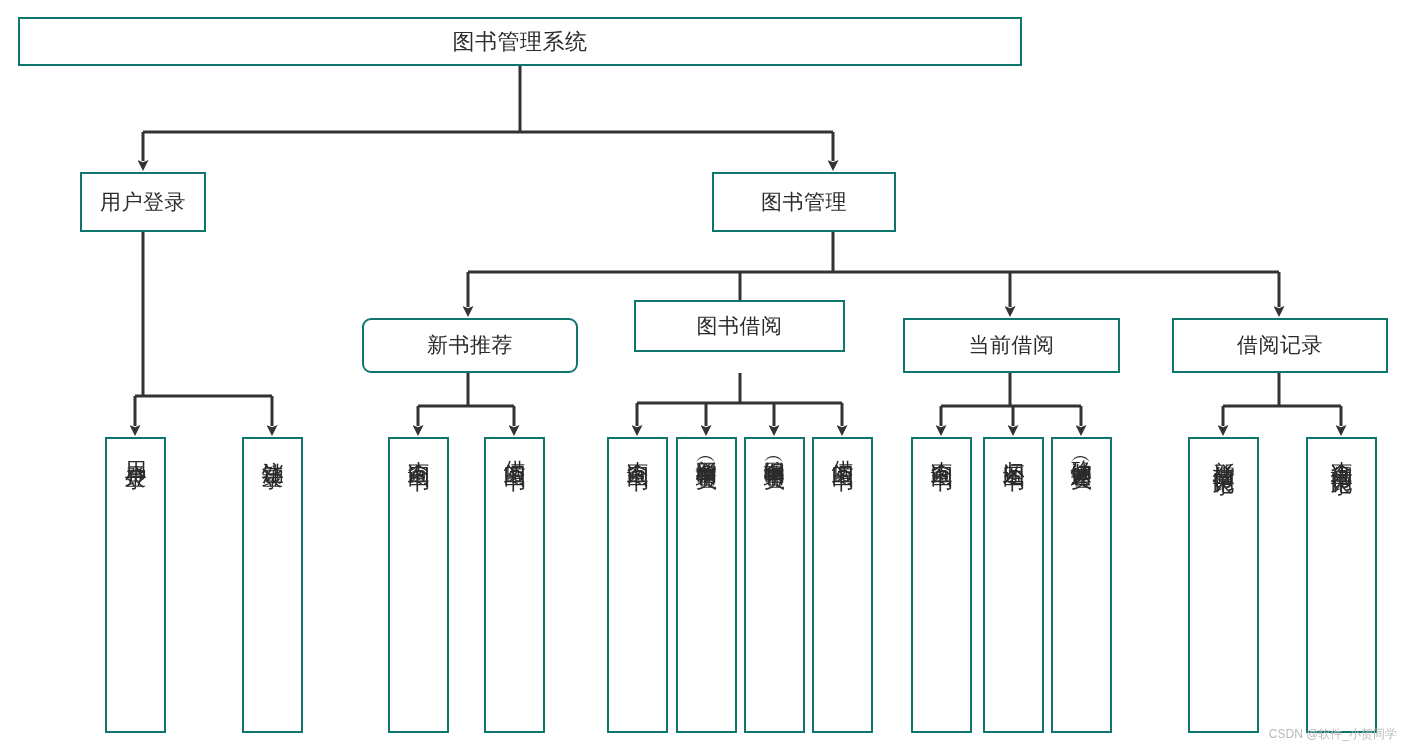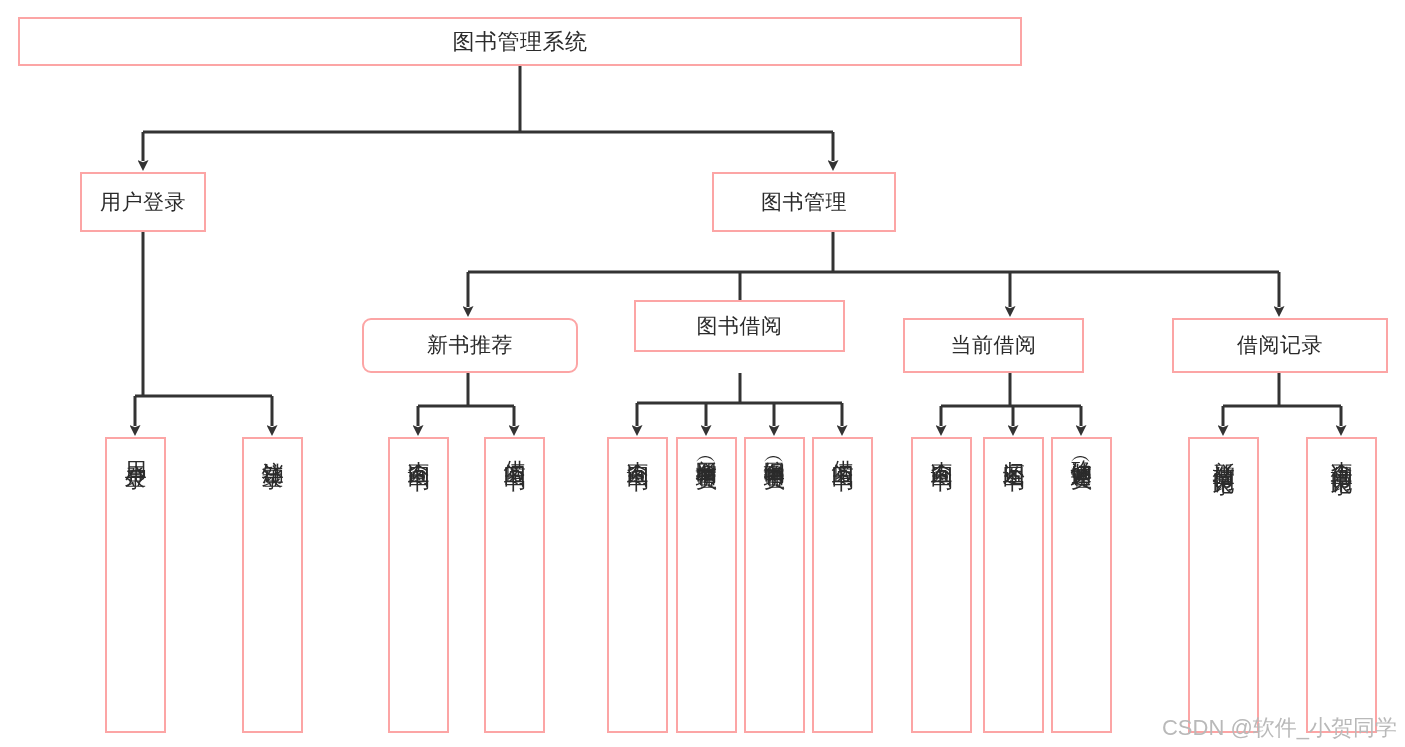--- a/index.html
+++ b/index.html
@@ -20,21 +20,21 @@
     position:absolute;
     left:0; top:0;
     width:1405px; height:747px;
     pointer-events:none;
   }
   
   .node{
     position:absolute;
     box-sizing:border-box;
     background:#ffffff;
-    border:2px solid #fca5a5;
+    border:2px solid #0f766e;
     display:flex;
     align-items:center;
     justify-content:center;
     text-align:center;
     color:#2b2b2b;
   }
   .node .lbl{
     display:block;
     line-height:1.18;
     letter-spacing:0.5px;
@@ -58,21 +58,21 @@
     letter-spacing:3px;
     white-space:nowrap;
     margin:0 auto;
   }
   .node.v.tall .lbl{ font-size:21px; letter-spacing:1.5px; }
   
   #watermark{
     position:absolute;
     right:8px;
     bottom:4px;
-    font-size:22px;
+    font-size:12px;
     color:#b9b9b9;
     white-space:nowrap;
     user-select:none;
   }
 </style>
 </head>
 <body>
 
 <div id="canvas">
 
@@ -135,21 +135,21 @@
       </div>
       <div class="node h" style="left: 712px; top: 172px; width: 184px; height: 60px;">
         <span class="lbl">图书管理</span>
       </div>
       <div class="node h" style="left: 362px; top: 318px; width: 216px; height: 55px; border-radius: 9px;">
         <span class="lbl">新书推荐</span>
       </div>
       <div class="node h" style="left: 634px; top: 300px; width: 211px; height: 52px; text-align: center;">
         <span class="lbl">图书借阅</span>
       </div>
-      <div class="node h" style="left: 903px; top: 318px; width: 181px; height: 55px;">
+      <div class="node h" style="left: 903px; top: 318px; width: 217px; height: 55px;">
         <span class="lbl">当前借阅</span>
       </div>
       <div class="node h" style="left: 1172px; top: 318px; width: 216px; height: 55px; text-align: center;">
         <span class="lbl">借阅记录</span>
       </div>
       <div class="node v" style="left: 105px; top: 437px; width: 61px; height: 296px;">
         <span class="lbl">用户登录</span>
       </div>
       <div class="node v" style="left: 242px; top: 437px; width: 61px; height: 296px;">
         <span class="lbl">注销登录</span>

